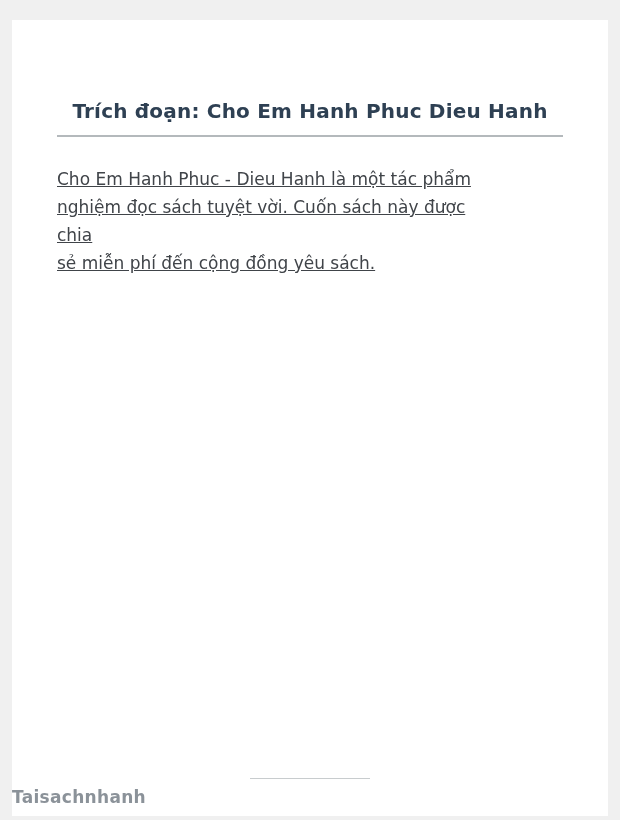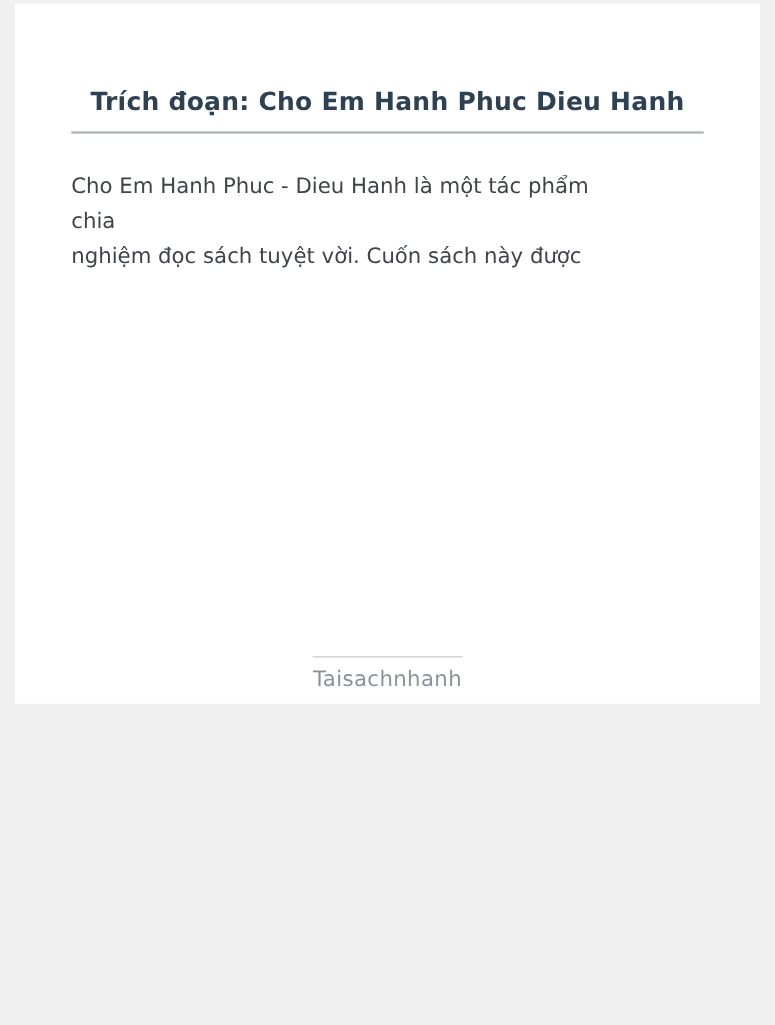--- a/index.html
+++ b/index.html
@@ -10,24 +10,24 @@
     width: 620px;
     height: 820px;
     background: #f0f0f0;
     font-family: "DejaVu Sans", sans-serif;
     overflow: hidden;
   }
   .page-card {
     position: relative;
     box-sizing: border-box;
     width: 596px;
-    height: 560px;
-    margin: 3px auto;
+    height: 796px;
+    margin: 20px auto;
     background: #ffffff;
-    padding: 4px 45px;
+    padding: 17px 45px;
   }
   .page-title {
     margin: 0;
     padding-top: 60px;
     font-size: 20px;
     line-height: 28px;
     font-weight: 600;
     text-align: center;
     color: #2e4053;
     letter-spacing: 0.2px;
@@ -39,27 +39,28 @@
     margin: 10px 0 0 0;
   }
   .excerpt {
     margin-top: 28px;
     font-size: 17px;
     line-height: 28px;
     color: #404449;
   }
   .excerpt-line {
     white-space: nowrap;
+    text-decoration: underline;
   }
   .page-footer {
     position: absolute;
     left: 0;
     right: 0;
     bottom: 8px;
-    text-align: center;
+    font-weight: bold;
   }
   .footer-divider {
     width: 120px;
     height: 1px;
     background: #c8ccce;
     border: none;
     margin: 0 auto 7px auto;
   }
   .footer-brand {
     font-size: 17px;
@@ -72,22 +73,23 @@
 <body>
 
 <div class="page-card">
 
   <h1 class="page-title">Trích đoạn: Cho Em Hanh Phuc Dieu Hanh</h1>
 
   <div class="title-divider"></div>
 
   <div class="excerpt">
     <div class="excerpt-line">Cho Em Hanh Phuc - Dieu Hanh là một tác phẩm</div>
+    <div class="excerpt-line">nghiệm đọc sách tuyệt vời. Cuốn sách này được</div>
     <div class="excerpt-line">chia</div>
-    <div class="excerpt-line">nghiệm đọc sách tuyệt vời. Cuốn sách này được</div>
+    <div class="excerpt-line">sẻ miễn phí đến cộng đồng yêu sách.</div>
   </div>
 
   <div class="page-footer">
     <div class="footer-divider"></div>
     <div class="footer-brand">Taisachnhanh</div>
   </div>
 
 </div>
 
 </body></html>

